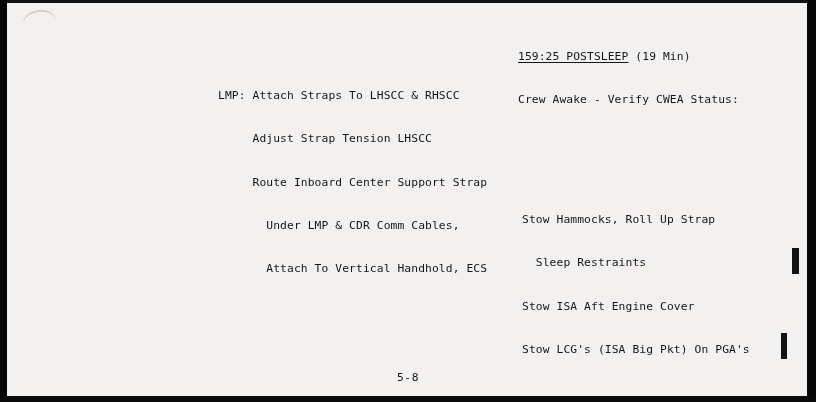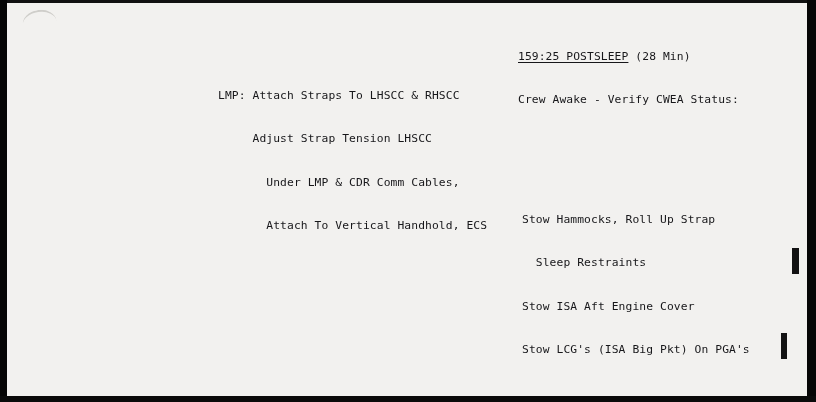--- a/index.html
+++ b/index.html
@@ -104,35 +104,36 @@
   <div class="edge-right"></div>
   <div class="edge-bottom"></div>
   <div class="blot-a"></div>
   <div class="blot-b"></div>
   <div class="smudge"></div>
 
   <div class="col col-left">
     <div class="blk">
       <div class="line">LMP: Attach Straps To LHSCC &amp; RHSCC</div>
       <div class="line">     Adjust Strap Tension LHSCC</div>
+      <div class="line">     Route Inboard Center Support Strap</div>
       <div class="line">       Under LMP &amp; CDR Comm Cables,</div>
       <div class="line">       Attach To Vertical Handhold, ECS</div>
     </div>
     <div class="gap"></div>
     
     
     
     
     
     
     
   </div>
 
   <div class="col col-right">
-    <div class="hdr"><span class="u">159:25 POSTSLEEP</span><span> (28 Min)</span></div>
+    <div class="hdr"><span class="u">159:25 POSTSLEEP</span><span> (19 Min)</span></div>
     <div class="line">Crew Awake - Verify CWEA Status:</div>
     <div class="gap"></div>
     <div class="blk">
       <div class="line">Stow Hammocks, Roll Up Strap</div>
       <div class="line">  Sleep Restraints</div>
       <div class="line">Stow ISA Aft Engine Cover</div>
       <div class="line">Stow LCG's (ISA Big Pkt) On PGA's</div>
     </div>
     
     
@@ -140,13 +141,14 @@
     
 
     
     
     
     
     
     
   </div>
 
+  <div class="pagenum">5-8</div>
 </div>
 
 </body></html>

